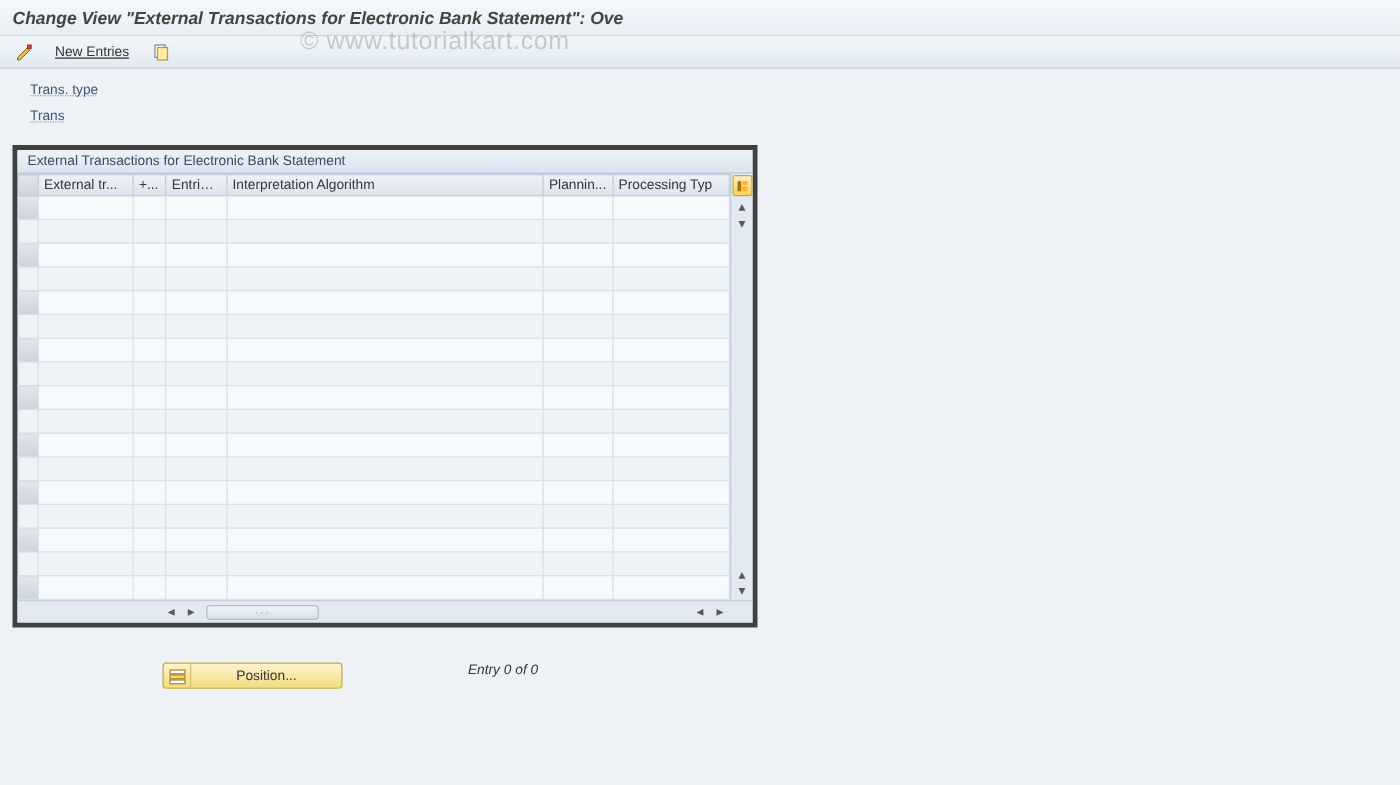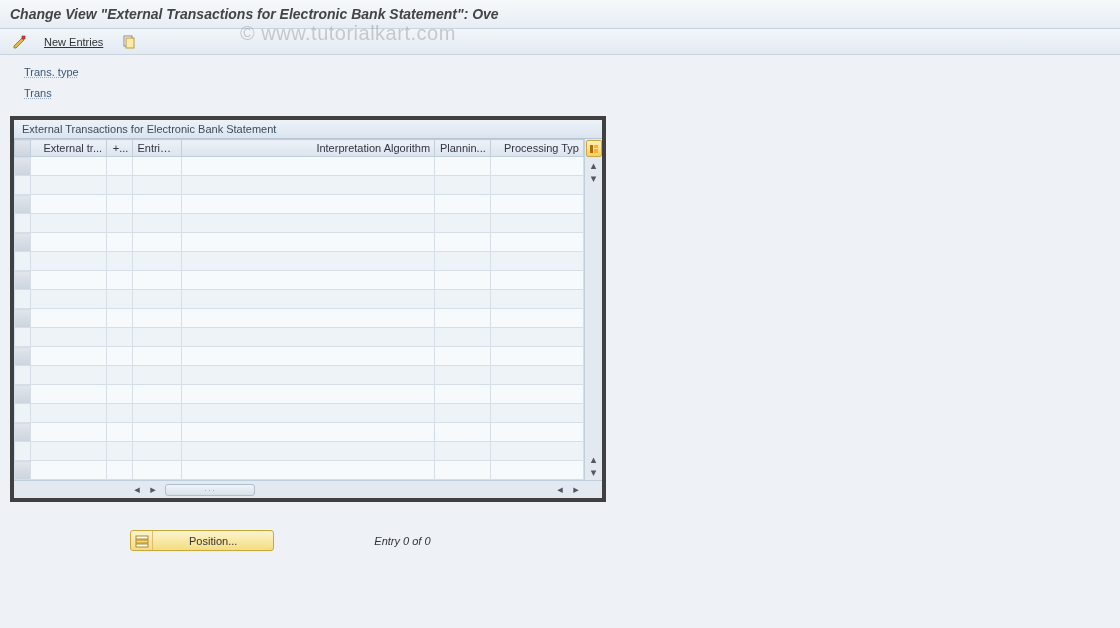--- a/index.html
+++ b/index.html
@@ -83,21 +83,21 @@
       overflow: hidden;
     }
     table {
       border-collapse: collapse;
       width: 100%;
       table-layout: fixed;
     }
     th {
       background: linear-gradient(to bottom, #eef2f7, #dbe4ed);
       border: 1px solid #c1cedb;
-      text-align: right;
+      text-align: left;
       font-weight: normal;
       padding: 2px 4px;
       height: 15px;
       overflow: hidden;
       white-space: nowrap;
       text-overflow: ellipsis;
       color: #334;
       font-size: 11px;
     }
     th.sel-col {
@@ -160,21 +160,20 @@
       border-radius:3px;
       margin-left:4px;
       display:flex;align-items:center;justify-content:center;
       color:#9ab;
       font-size:9px;
       letter-spacing:1px;
     }
     .h-scroll .spacer { flex:1; }
     .footer-row {
       display:flex;
-      align-items:center;
       margin: 28px 0 0 130px;
       gap: 100px;
     }
     .pos-btn {
       display:flex;
       align-items:center;
       height:21px;
       border:1px solid #caa83a;
       background: linear-gradient(to bottom, #fdf4d0,#f4dd80);
       border-radius:3px;

